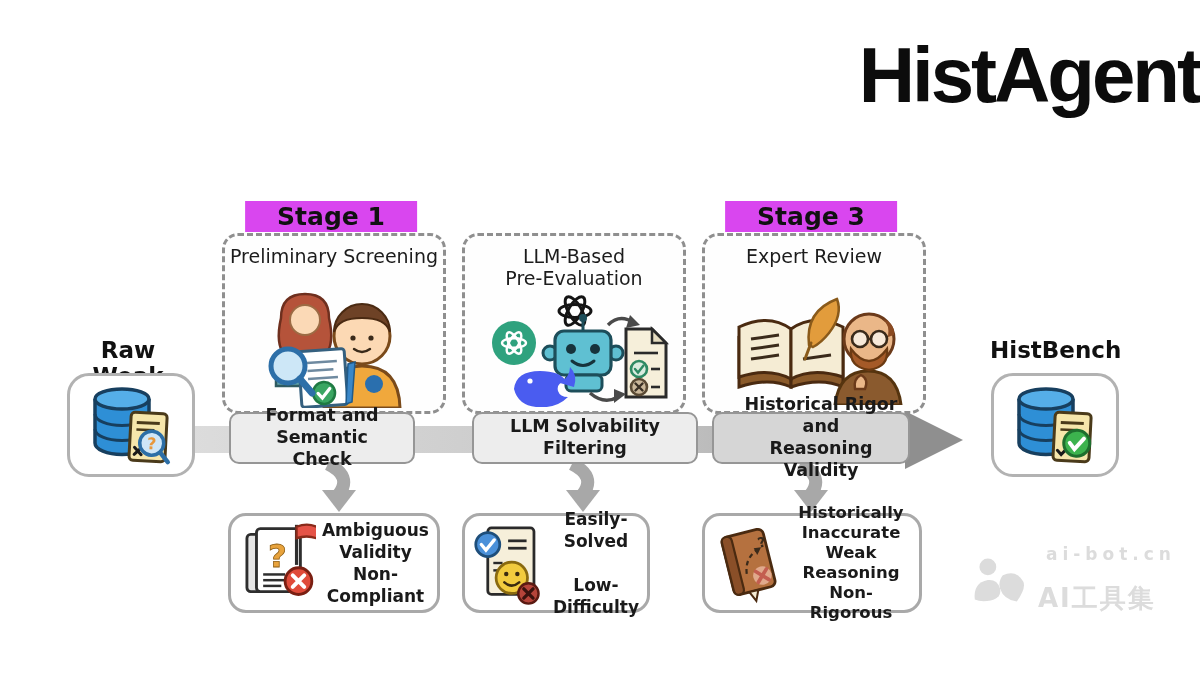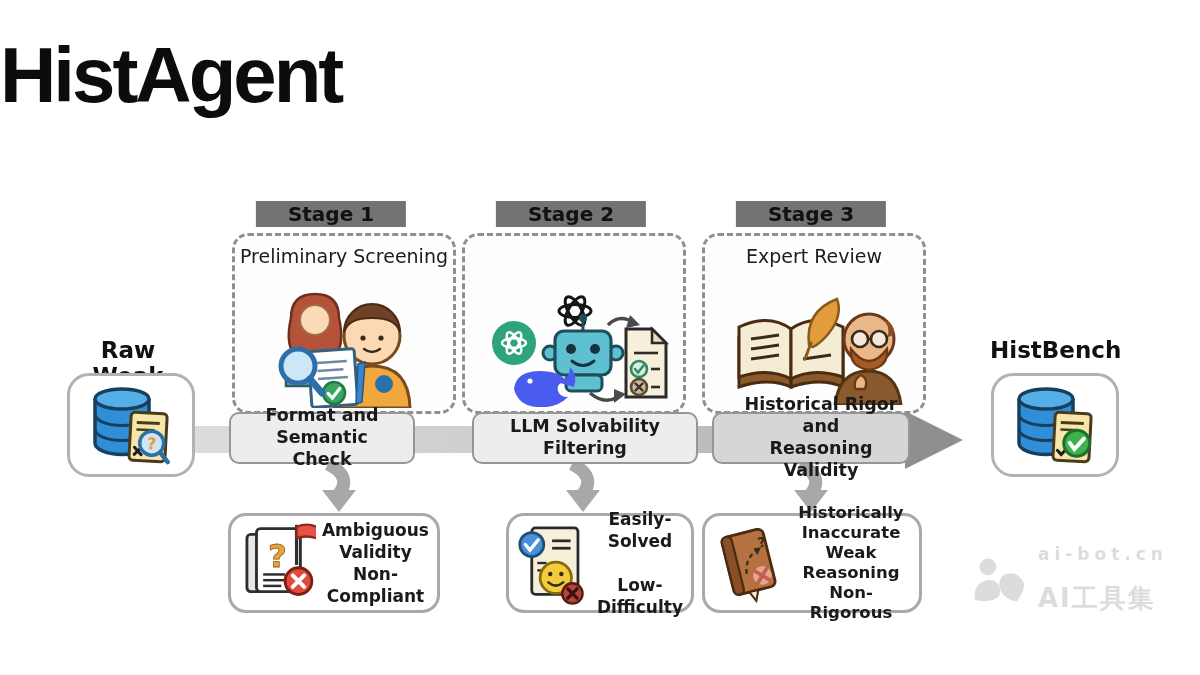--- a/index.html
+++ b/index.html
@@ -1,29 +1,29 @@
 <!DOCTYPE html>
 <html><head>
 <meta charset="utf-8">
 <style>
   html,body{margin:0;padding:0;background:#fff;}
   .canvas{position:relative;width:1200px;height:675px;background:#ffffff;overflow:hidden;
           font-family:"DejaVu Sans",sans-serif;color:#141414;}
 
-  .title{position:absolute;left:0;top:30px;width:100%;text-align:left;
+  .title{position:absolute;left:0;top:30px;width:100%;text-align:right;
          font-family:"Liberation Sans","DejaVu Sans",sans-serif;
          font-size:78px;font-weight:700;letter-spacing:-3px;color:#0c0c0c;}
 
   
   .stage-panel{position:absolute;top:233px;width:218px;height:175px;
                border:3px dashed #8f8f8f;border-radius:16px;background:#fefefe;}
-  .stage-panel.s1{left:232px;} .stage-panel.s2{left:462px;} .stage-panel.s3{left:702px;}
+  .stage-panel.s1{left:222px;} .stage-panel.s2{left:462px;} .stage-panel.s3{left:702px;}
 
   .stage-header{position:absolute;top:201px;transform:translateX(-50%);
-                background:#737373;padding:1px 32px;font-size:20px;font-weight:700;
+                background:#d946ef;padding:1px 32px;font-size:25px;font-weight:700;
                 color:#111;z-index:3;white-space:nowrap;}
   .stage-header.h1{left:331px;} .stage-header.h2{left:571px;} .stage-header.h3{left:811px;text-align:center;}
 
   .stage-subtitle{position:absolute;top:9px;left:0;width:100%;text-align:center;
                   font-size:19px;font-weight:500;color:#1c1c1c;white-space:pre-line;line-height:1.18;}
   .stage-art{position:absolute;left:50%;transform:translateX(-50%);}
   .art1{bottom:3px;} .art2{bottom:4px;} .art3{bottom:6px;}
 
   
   .side-label{position:absolute;top:337px;width:124px;text-align:center;
@@ -50,44 +50,43 @@
   .filter-box.f3{left:712px;width:198px;background:#d6d6d6;padding-left:20px;}
 
   .down-arrow{position:absolute;top:462px;z-index:1;}
   .down-arrow.d1{left:306px;} .down-arrow.d2{left:550px;} .down-arrow.d3{left:778px;}
 
   
   .reject-box{position:absolute;top:513px;height:100px;box-sizing:border-box;background:#fff;
               border:3px solid #a9a9a9;border-radius:18px;display:flex;align-items:center;
               gap:6px;padding:0 8px;z-index:2;}
   .reject-box.r1{left:228px;width:212px;}
-  .reject-box.r2{left:462px;width:188px;margin-left:44px;}
+  .reject-box.r2{left:462px;width:188px;}
   .reject-box.r3{left:702px;width:220px;}
   .reject-text{flex:1;display:flex;flex-direction:column;text-align:center;
                font-size:17px;font-weight:700;color:#1a1a1a;line-height:1.3;}
   .reject-box.r2 .reject-text{gap:21px;}
   .reject-box.r3 .reject-text{font-size:16.5px;line-height:1.22;}
 
   .watermark{position:absolute;left:972px;top:544px;display:flex;align-items:center;
              gap:10px;color:#dcdcdc;z-index:1;}
-  .wm-line1{font-size:17px;font-weight:700;letter-spacing:5px;}
+  .wm-line1{font-size:17px;font-weight:700;letter-spacing:5px;margin-left:8px;}
   .wm-line2{font-size:26px;font-weight:700;letter-spacing:2px;margin-top:17px;}
 </style>
 </head>
 <body>
 
 <div class="canvas">
 
   <div class="title">HistAgent</div>
 
   <div class="band"></div>
   <div class="band-arrow"></div>
 
   <div class="stage-header h1">Stage 1</div>
-  <div class="stage-header h2">Stage 2</div>
   <div class="stage-header h3">Stage 3</div>
 
   <div class="stage-panel s1">
     <div class="stage-subtitle">Preliminary Screening</div>
     <svg class="stage-art art1" width="172" height="128" viewBox="0 0 172 128">
 
       <path d="M33,38 q0,-24 24,-24 q24,0 24,24 q6,26 -4,38 l-40,0 q-10,-12 -4,-38 z" fill="#b5533a" stroke="#6e2f1e" stroke-width="2.5"></path>
       <circle cx="57" cy="40" r="15" fill="#fbd9b6" stroke="#9c6b44" stroke-width="2"></circle>
       <path d="M28,92 q6,-20 29,-20 q23,0 29,20 l0,14 -58,0 z" fill="#5fa0a8" stroke="#2f5b61" stroke-width="2.5"></path>
 
@@ -109,20 +108,22 @@
       </g>
 
       <circle cx="40" cy="86" r="17" fill="#cde7f7" stroke="#2d6fa8" stroke-width="5"></circle>
       <line x1="52" y1="99" x2="64" y2="113" stroke="#2d6fa8" stroke-width="7" stroke-linecap="round"></line>
 
       <polygon points="100,84 107,82 104,122 98,124" fill="#3a87c8" stroke="#1f5a8a" stroke-width="1.5"></polygon>
     </svg>
   </div>
 
   <div class="stage-panel s2">
+    <div class="stage-subtitle">LLM-Based
+Pre-Evaluation</div>
     <svg class="stage-art art2" width="192" height="112" viewBox="0 0 192 112">
 
       <g transform="translate(97,16)" stroke="#141414" stroke-width="3" fill="none">
         <ellipse rx="16" ry="6.5"></ellipse>
         <ellipse rx="16" ry="6.5" transform="rotate(60)"></ellipse>
         <ellipse rx="16" ry="6.5" transform="rotate(120)"></ellipse>
       </g>
 
       <circle cx="36" cy="48" r="22" fill="#2fa27e"></circle>
       <g transform="translate(36,48)" stroke="#ffffff" stroke-width="2.4" fill="none">

